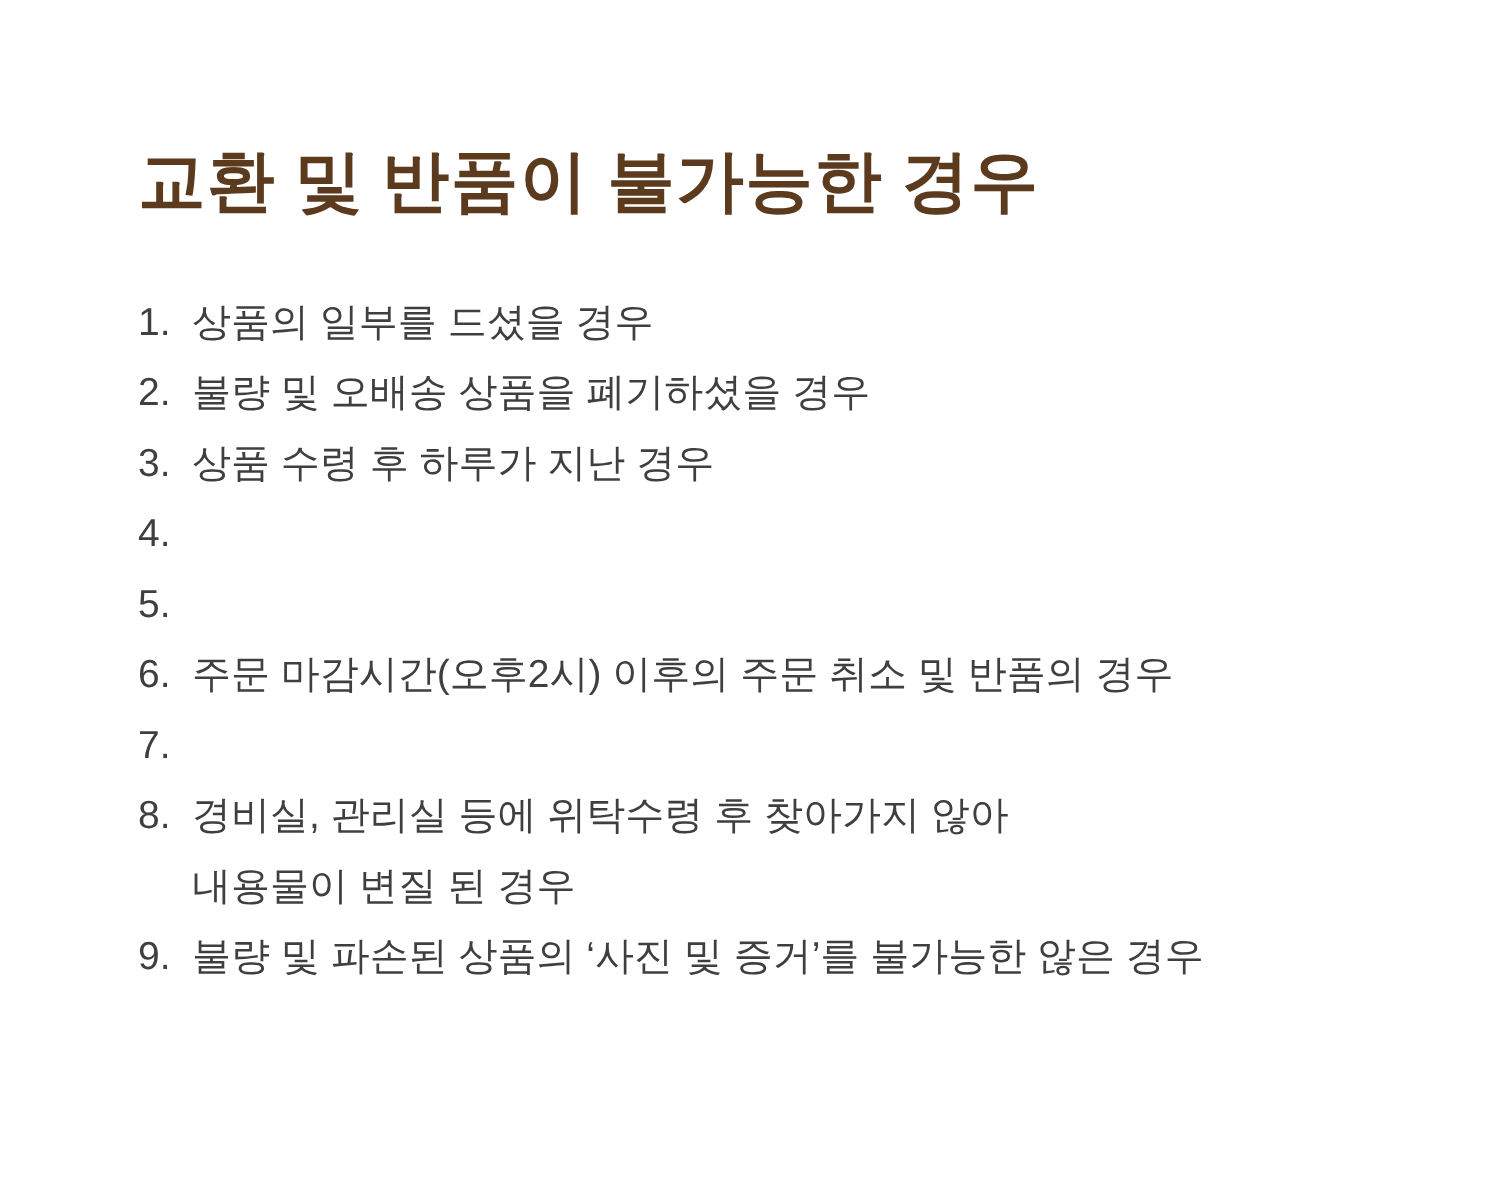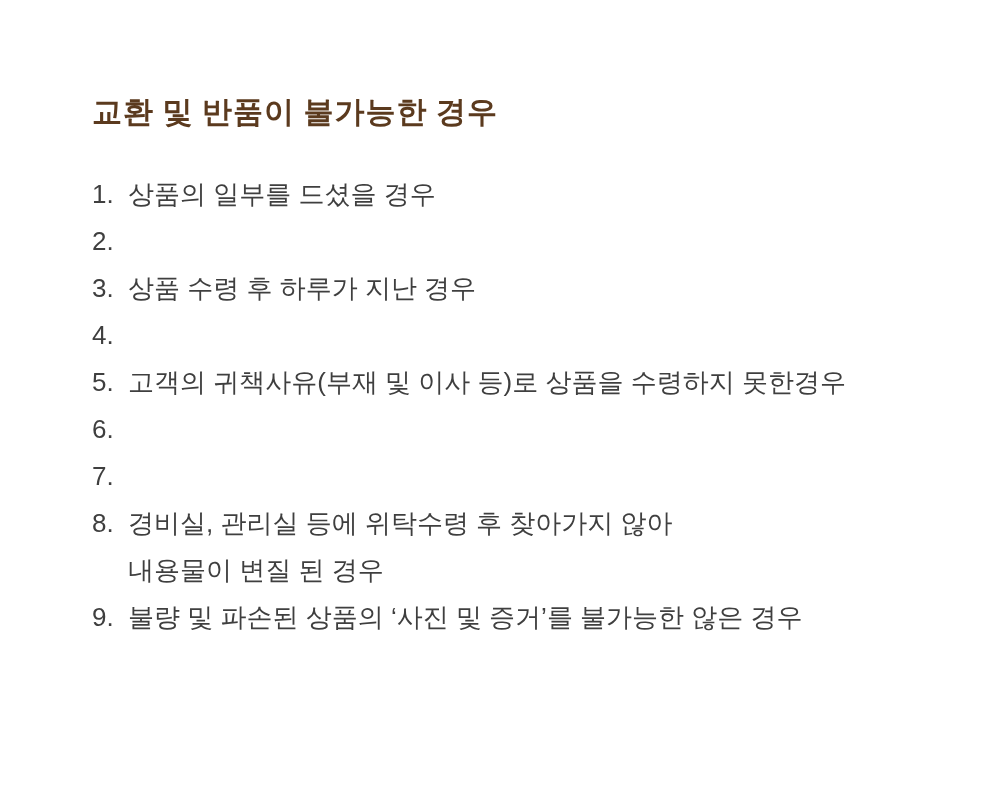--- a/index.html
+++ b/index.html
@@ -18,21 +18,21 @@
   .content {
     position: absolute;
     left: 92px;
     top: 92px;
     width: 870px;
   }
   .title {
     margin: 0 0 40px 0;
     font-family: "Liberation Serif", "DejaVu Serif", serif;
     font-weight: 700;
-    font-size: 30px;
+    font-size: 45px;
     line-height: 1.3;
     letter-spacing: 1px;
     color: #5b3a1e;
   }
   .policy-list {
     margin: 0;
     padding: 0;
     list-style: none;
   }
   .item {
@@ -59,34 +59,35 @@
 
     <h1 class="title">교환 및 반품이 불가능한 경우</h1>
 
     <ul class="policy-list">
       <li class="item">
         <span class="num">1.</span>
         <span class="txt">상품의 일부를 드셨을 경우</span>
       </li>
       <li class="item">
         <span class="num">2.</span>
+        <span class="txt">불량 및 오배송 상품을 폐기하셨을 경우</span>
       </li>
       <li class="item">
         <span class="num">3.</span>
         <span class="txt">상품 수령 후 하루가 지난 경우</span>
       </li>
       <li class="item">
         <span class="num">4.</span>
       </li>
       <li class="item">
         <span class="num">5.</span>
-        <span class="txt">고객의 귀책사유(부재 및 이사 등)로 상품을 수령하지 못한경우</span>
       </li>
       <li class="item">
         <span class="num">6.</span>
+        <span class="txt">주문 마감시간(오후2시) 이후의 주문 취소 및 반품의 경우</span>
       </li>
       <li class="item">
         <span class="num">7.</span>
       </li>
       <li class="item">
         <span class="num">8.</span>
         <span class="txt">경비실, 관리실 등에 위탁수령 후 찾아가지 않아
 내용물이 변질 된 경우</span>
       </li>
       <li class="item">

